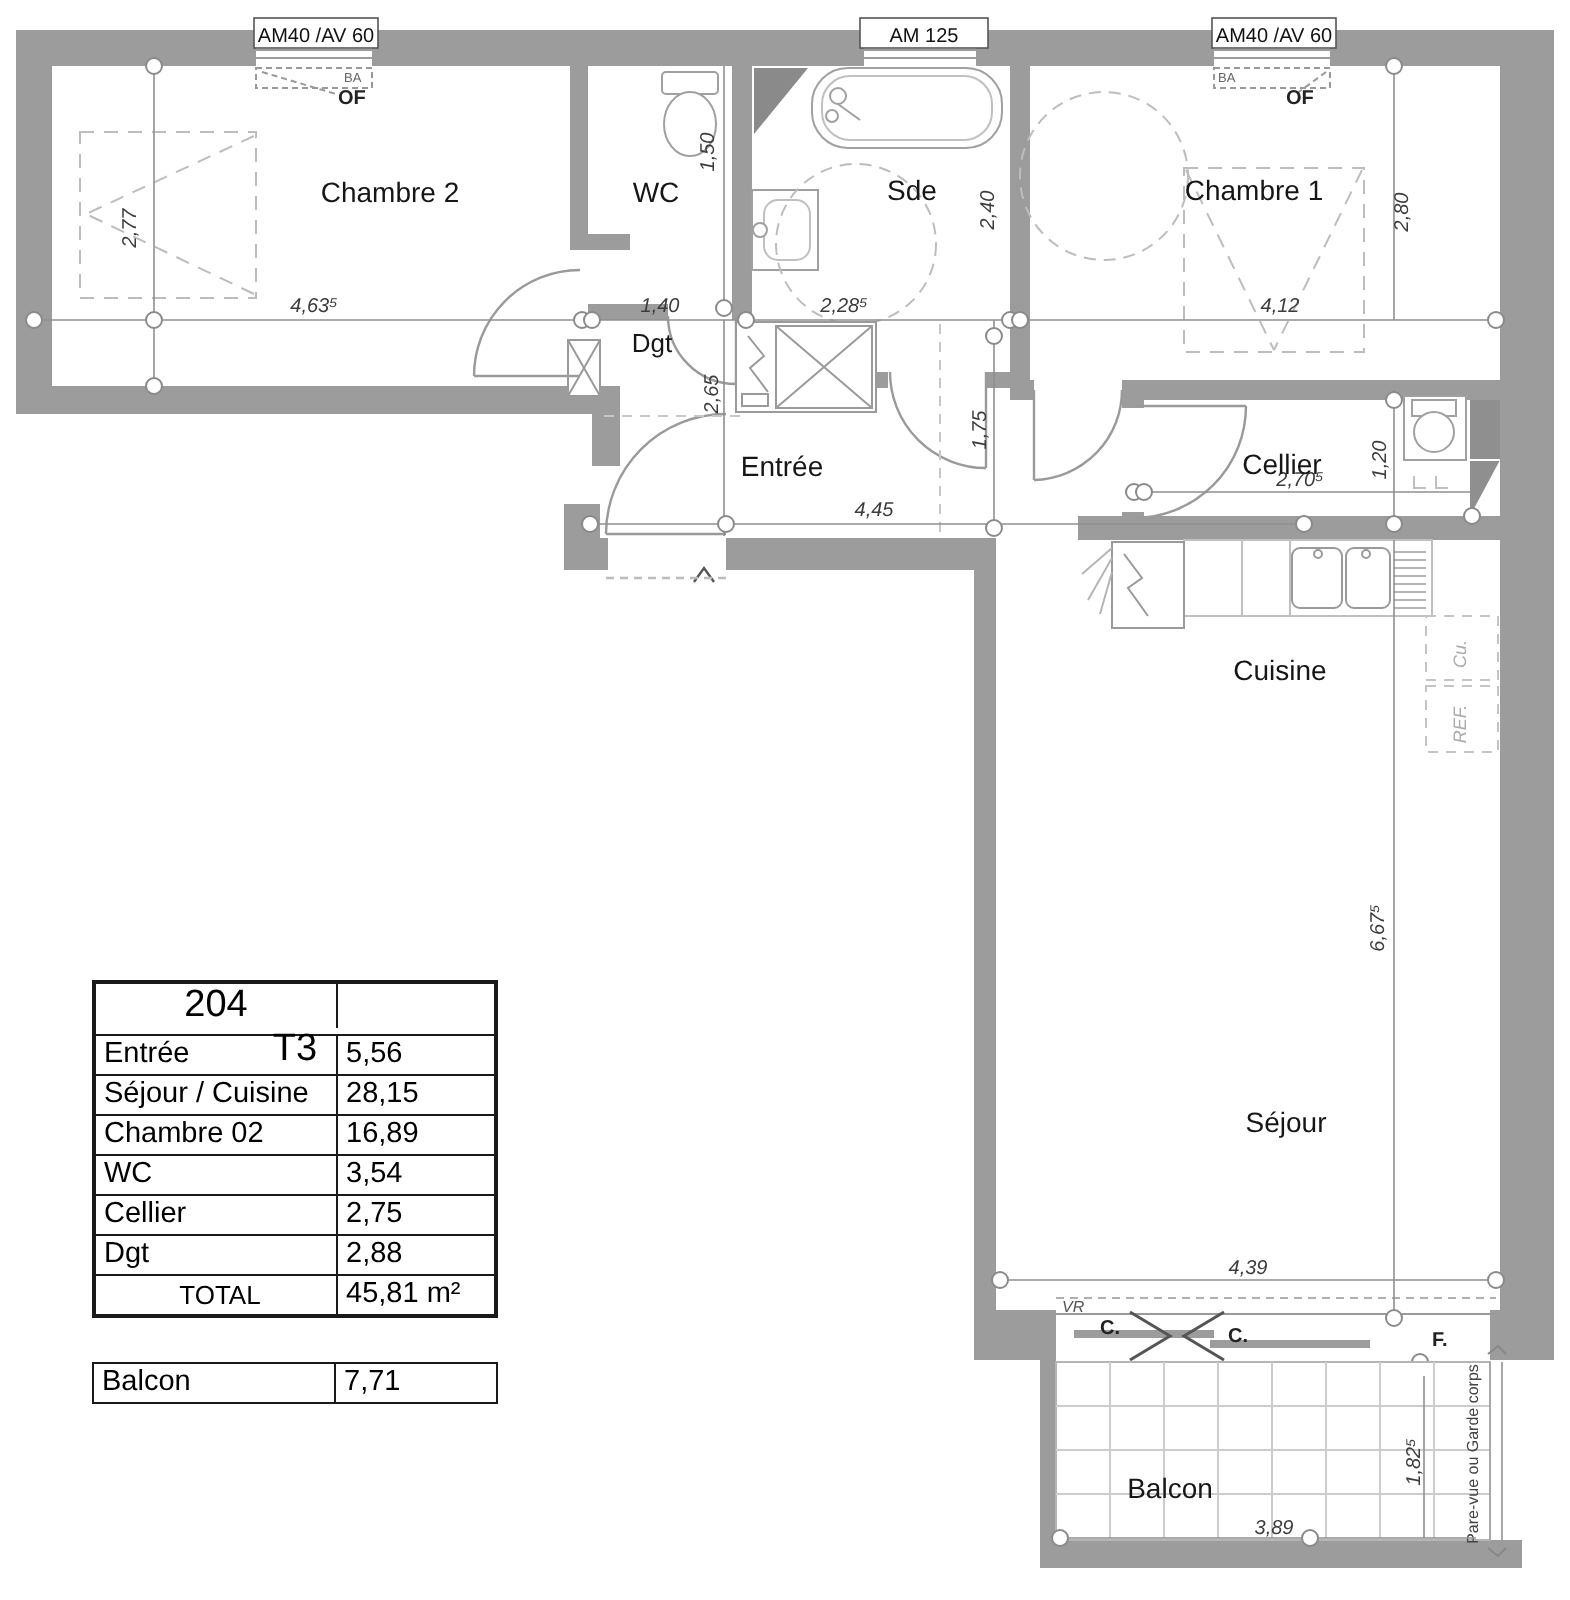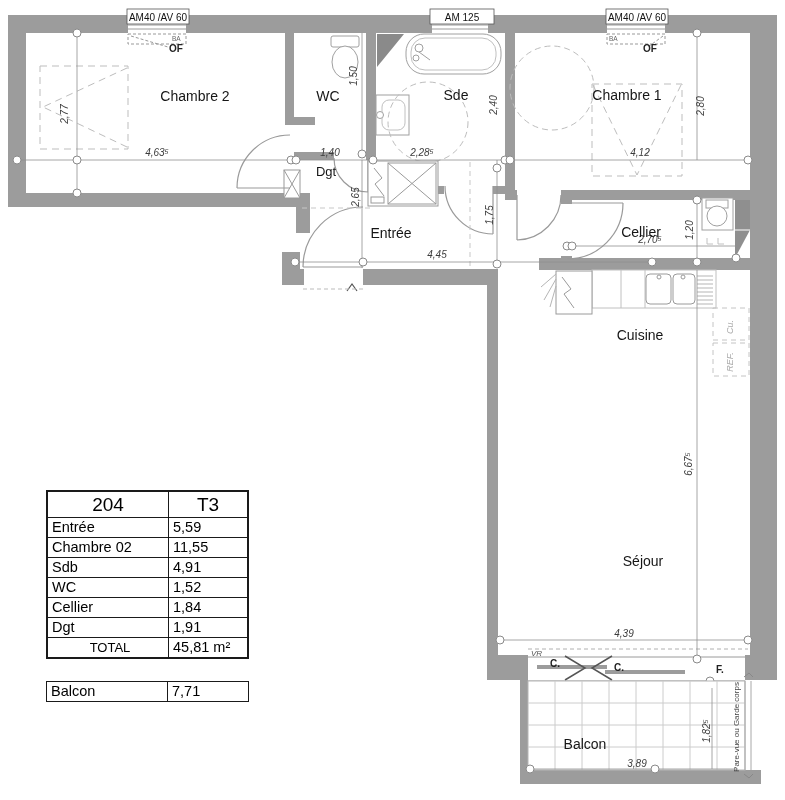--- a/index.html
+++ b/index.html
@@ -15,21 +15,21 @@
   .of{font-size:10px;font-weight:bold;fill:#222;}
   .ba{font-size:6.5px;fill:#666;}
   .annot{font-size:10px;fill:#222;font-weight:bold;}
   .annot-grey{font-size:9px;fill:#aaa;font-style:italic;}
   .parevue{font-size:8px;fill:#444;}
   
   .areas{position:absolute;left:46px;top:490px;width:203px;color:#000;}
   .tbl{border:2px solid #1a1a1a;background:#fff;}
   .trow{display:flex;border-bottom:1px solid #1a1a1a;}
   .trow:last-child{border-bottom:none;}
-  .hdr{height:25px;font-size:19px;}
+  .hdr{height:25px;font-size:19px;flex-direction:column;}
   .hdr .cell{display:flex;align-items:center;justify-content:center;}
   .cell{box-sizing:border-box;}
   .c1{width:121px;border-right:1px solid #1a1a1a;}
   .c2{flex:1;}
   .r{height:19px;font-size:14.5px;line-height:19px;}
   .r .c1,.r .c2{padding-left:4px;white-space:nowrap;overflow:hidden;}
   .totrow .c1{text-align:center;font-size:13px;padding-left:4px;}
   .balc{margin-top:22px;border:1px solid #1a1a1a;}
 </style>
 </head>
@@ -317,41 +317,41 @@
 </svg>
 
 <div class="areas">
   <div class="tbl">
     <div class="trow hdr">
       <div class="cell c1">204</div>
       <div class="cell c2">T3</div>
     </div>
     <div class="trow r">
       <div class="cell c1">Entrée</div>
-      <div class="cell c2">5,59</div>
+      <div class="cell c2">5,56</div>
+    </div>
+    <div class="trow r">
+      <div class="cell c1">Séjour / Cuisine</div>
+      <div class="cell c2">28,15</div>
     </div>
     <div class="trow r">
       <div class="cell c1">Chambre 02</div>
-      <div class="cell c2">11,55</div>
-    </div>
-    <div class="trow r">
-      <div class="cell c1">Sdb</div>
-      <div class="cell c2">4,91</div>
+      <div class="cell c2">16,89</div>
     </div>
     <div class="trow r">
       <div class="cell c1">WC</div>
-      <div class="cell c2">1,52</div>
+      <div class="cell c2">3,54</div>
     </div>
     <div class="trow r">
       <div class="cell c1">Cellier</div>
-      <div class="cell c2">1,84</div>
+      <div class="cell c2">2,75</div>
     </div>
     <div class="trow r">
       <div class="cell c1">Dgt</div>
-      <div class="cell c2">1,91</div>
+      <div class="cell c2">2,88</div>
     </div>
     <div class="trow r totrow">
       <div class="cell c1">TOTAL</div>
       <div class="cell c2">45,81 m²</div>
     </div>
   </div>
   <div class="tbl balc">
     <div class="trow r">
       <div class="cell c1">Balcon</div>
       <div class="cell c2">7,71</div>

